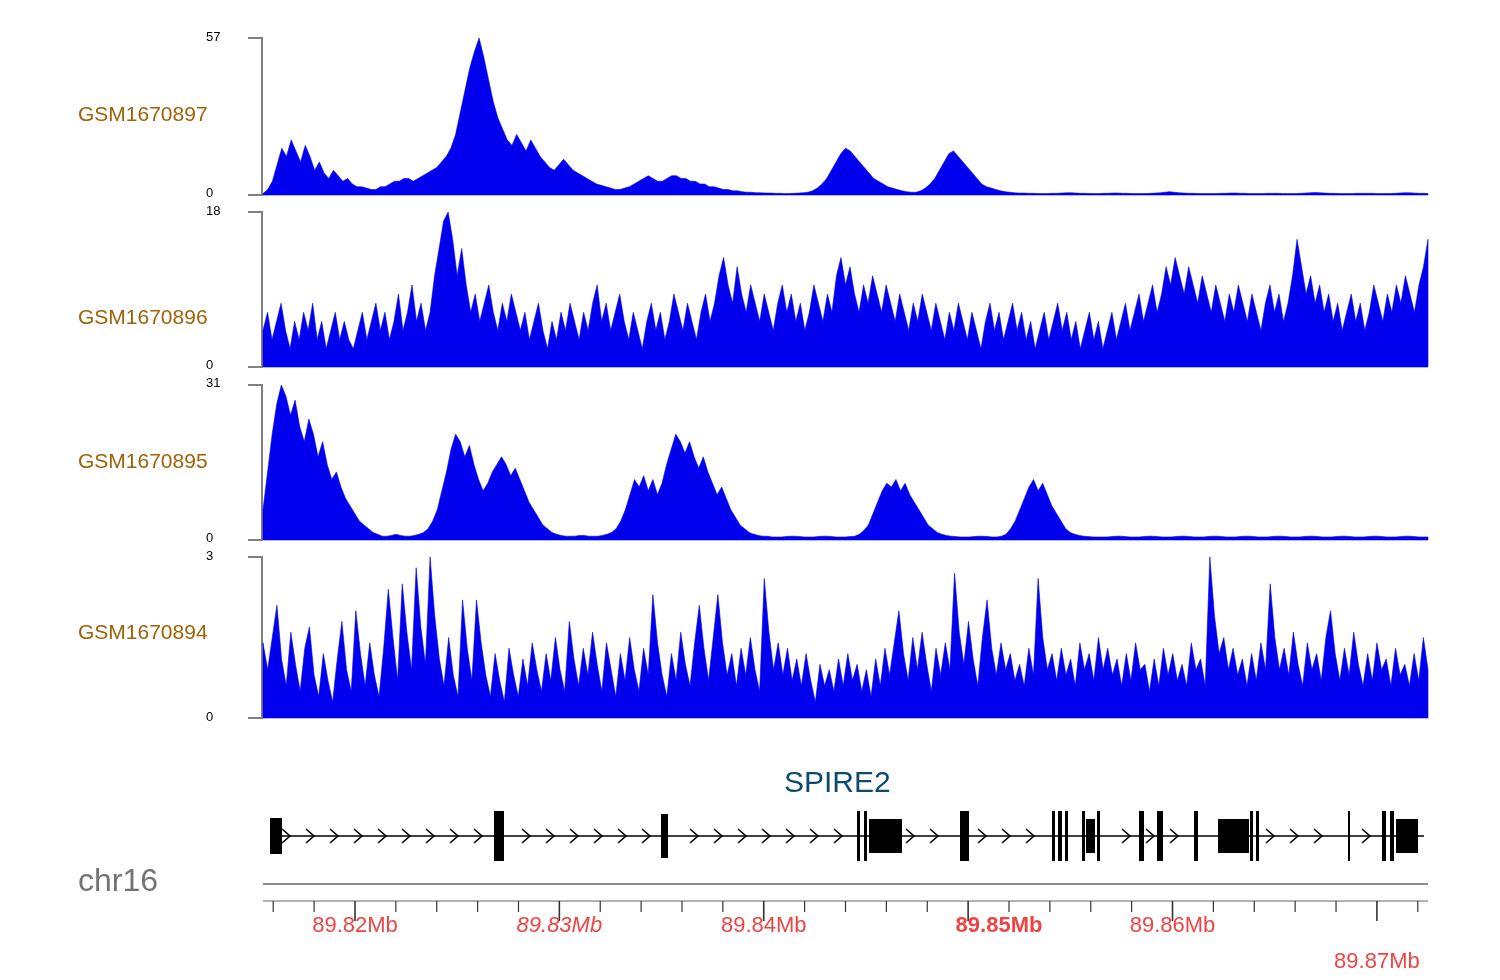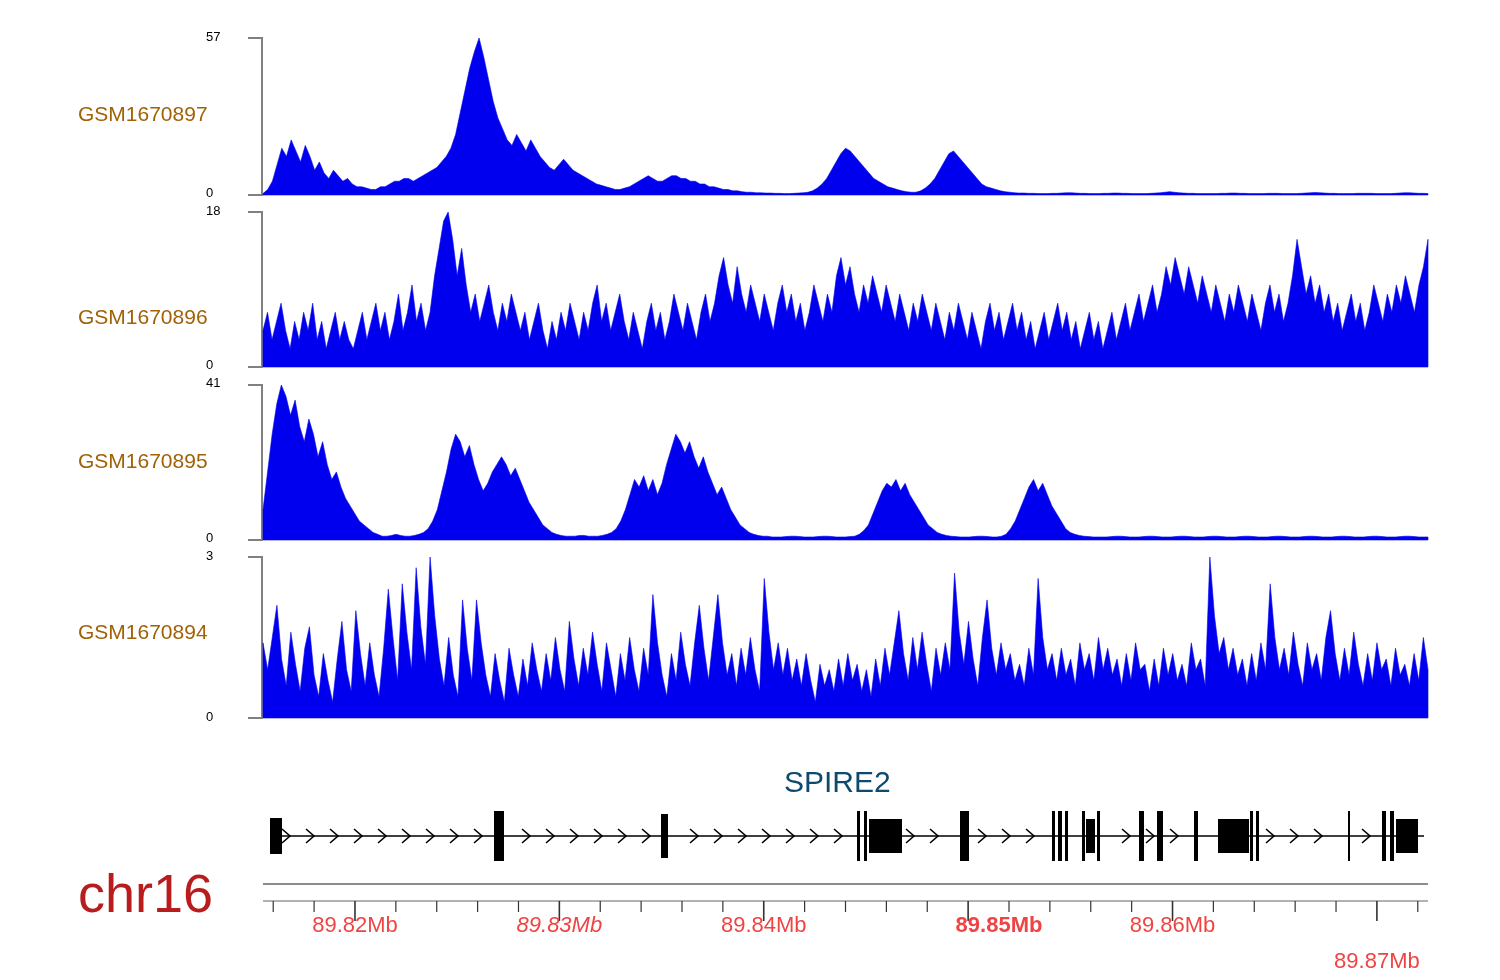--- a/index.html
+++ b/index.html
@@ -30,22 +30,22 @@
   .axis-num {
     position: absolute;
     font-size: 13px;
     color: #000000;
     text-align: left;
     white-space: nowrap;
     font-family: "Liberation Sans", sans-serif;
   }
   .chrom-label {
     position: absolute;
-    font-size: 54px;
-    color: #b91c1c;
+    font-size: 32px;
+    color: #737373;
     white-space: nowrap;
     font-family: "Liberation Sans", sans-serif;
   }
   .gene-name {
     position: absolute;
     font-size: 30px;
     color: #0c4a6e;
     white-space: nowrap;
     font-family: "Liberation Sans", sans-serif;
   }
@@ -75,21 +75,21 @@
   <div class="track-label" style="left:78px; top:277px;margin-top:28px;">GSM1670896</div>
   <div class="track-label" style="left:78px; top:449px;">GSM1670895</div>
   <div class="track-label" style="left:78px; top:620px;text-align:right;">GSM1670894</div>
 
   <div class="axis-num" style="left:206px; top:29px; width:44px;">57</div>
   <div class="axis-num" style="left:206px; top:185px; width:44px;">0</div>
 
   <div class="axis-num" style="left:206px; top:203px; width:44px;">18</div>
   <div class="axis-num" style="left:206px; top:357px; width:44px;">0</div>
 
-  <div class="axis-num" style="left:206px; top:375px; width:44px;">41</div>
+  <div class="axis-num" style="left:206px; top:375px; width:44px;">31</div>
   <div class="axis-num" style="left:206px; top:530px; width:44px;">0</div>
 
   <div class="axis-num" style="left:206px; top:548px; width:44px;">3</div>
   <div class="axis-num" style="left:206px; top:709px; width:44px;">0</div>
 
   <div class="gene-name" style="left:784px; top:765px;">SPIRE2</div>
 
   <div class="chrom-label" style="left:78px; top:862px;">chr16</div>
 
   <svg class="svg-layer" viewBox="0 0 1500 980" xmlns="http://www.w3.org/2000/svg">

